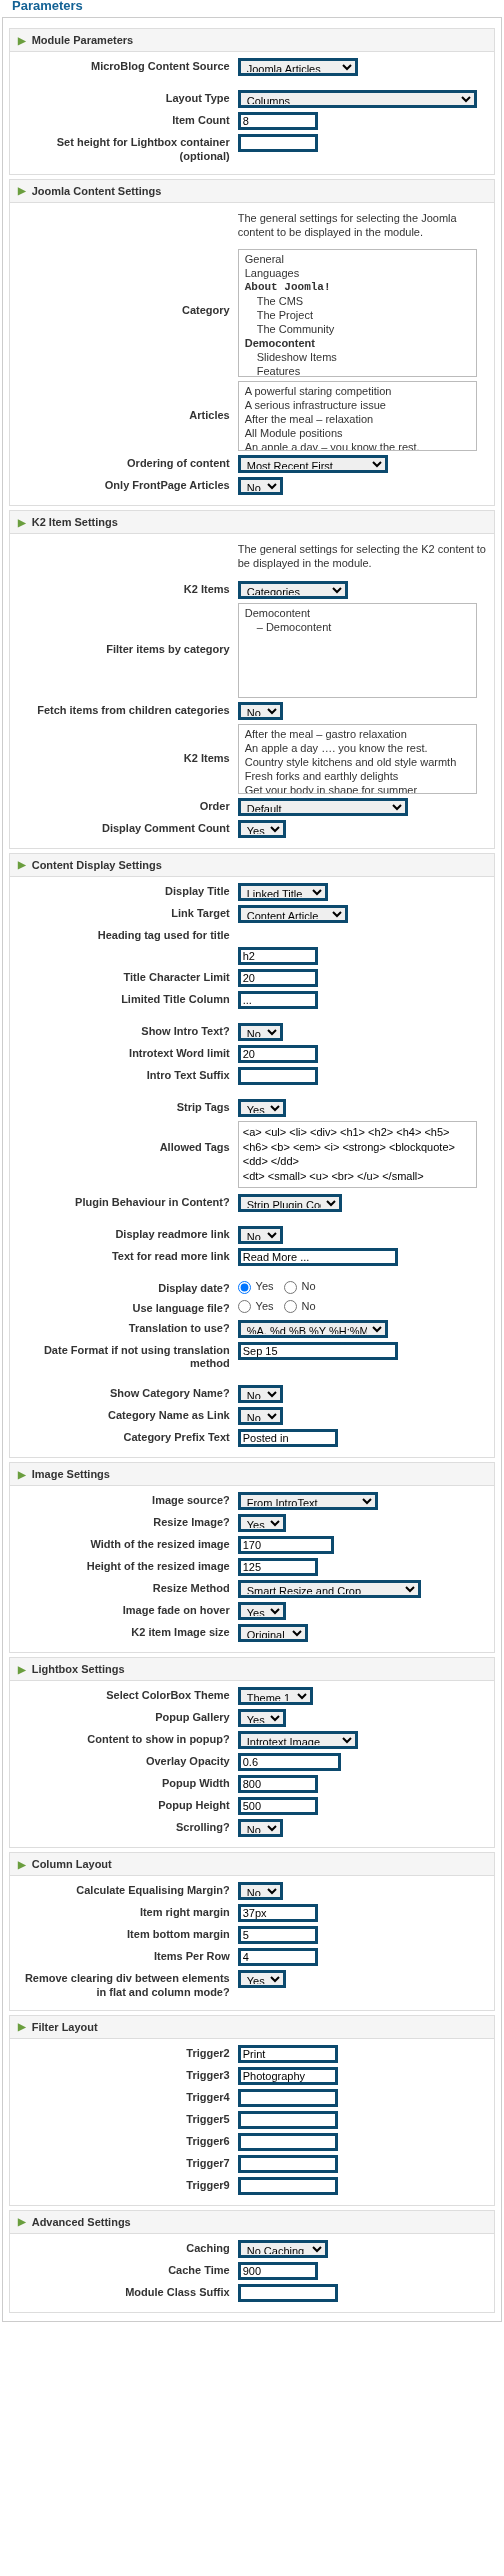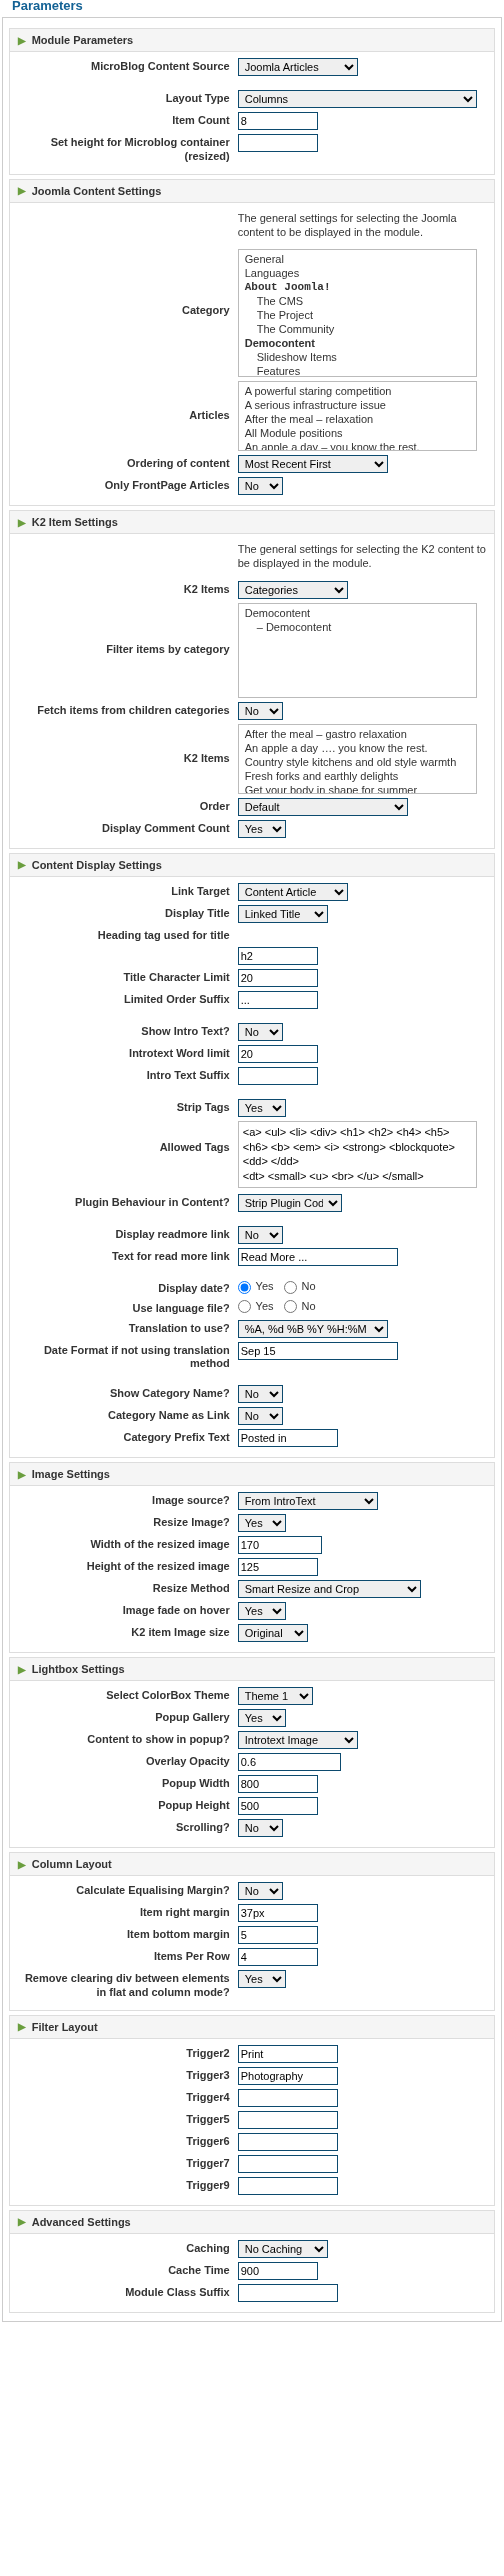--- a/index.html
+++ b/index.html
@@ -7,21 +7,21 @@
 .panel-title { color: #146295; font-weight: bold; font-size: 13px; padding: 2px 8px; margin-top: -8px; background: #fff; display: inline-block; margin-left: 4px; }
 .fieldset-wrap { position: relative; }
 .fieldset-border { border: 1px solid #ccc; margin: 2px; padding: 6px 4px 4px 4px; }
 .section { margin: 4px 2px; }
 .section-header { background: #f5f5f5; border: 1px solid #ddd; padding: 5px 8px; font-weight: bold; display: flex; align-items: center; cursor: pointer; }
 .section-header .tri { color: #6a9e3e; margin-right: 6px; font-size: 10px; }
 .section-body { border: 1px solid #ddd; border-top: none; padding: 6px 4px; }
 .row { display: flex; align-items: flex-start; margin-bottom: 4px; }
 .row .label { width: 47%; text-align: right; padding-right: 8px; font-weight: bold; padding-top: 2px; line-height: 1.25; }
 .row .field { width: 53%; }
-select, input[type=text] { font-family: Arial, Helvetica, sans-serif; font-size: 11px; border: 1px solid #0c4a6e; background: #fff; padding: 1px 2px; height: 18px; }
+select, input[type=text] { font-family: Arial, Helvetica, sans-serif; font-size: 11px; border: 3px solid #0c4a6e; background: #fff; padding: 1px 2px; height: 18px; }
 select { background: #efefef; }
 .listbox { border: 1px solid #bbb; background: #fff; font-size: 11px; width: 239px; overflow-y: auto; padding: 2px 0; }
 .listbox .opt { padding: 1px 6px; white-space: nowrap; }
 .listbox .indent1 { padding-left: 18px; }
 .desc { font-size: 11px; padding: 2px 0 6px 0; line-height: 1.3; }
 textarea { font-family: Arial, Helvetica, sans-serif; font-size: 11px; border: 1px solid #bbb; width: 239px; resize: none; padding: 3px 4px; line-height: 1.35; }
 .radio-group label { margin-right: 10px; }
 input[type=radio] { vertical-align: middle; margin-right: 2px; }
 </style>
 </head>
@@ -44,21 +44,21 @@
     <div style="height:10px"></div>
     <div class="row">
       <div class="label">Layout Type</div>
       <div class="field"><select style="width:239px"><option>Columns</option></select></div>
     </div>
     <div class="row">
       <div class="label">Item Count</div>
       <div class="field"><input type="text" style="width: 80px;" value="8"></div>
     </div>
     <div class="row">
-      <div class="label">Set height for Microblog container (resized)</div>
+      <div class="label">Set height for Lightbox container (optional)</div>
       <div class="field"><input type="text" style="width: 80px;" value=""></div>
     </div>
   </div>
 </div>
 
 <div class="section">
   <div class="section-header">
     <span class="tri">▶</span>
     <span>Joomla Content Settings</span>
   </div>
@@ -156,37 +156,37 @@
   </div>
 </div>
 
 <div class="section">
   <div class="section-header">
     <span class="tri">▶</span>
     <span>Content Display Settings</span>
   </div>
   <div class="section-body">
     <div class="row">
+            <div class="label">Display Title</div>
+            <div class="field"><select style="width:90px"><option>Linked Title</option></select></div>
+          </div>
+    <div class="row">
             <div class="label">Link Target</div>
             <div class="field"><select style="width:110px"><option>Content Article</option></select></div>
           </div>
     <div class="row">
-            <div class="label">Display Title</div>
-            <div class="field"><select style="width:90px"><option>Linked Title</option></select></div>
-          </div>
-    <div class="row">
             <div class="label">Heading tag used for title</div>
             <div class="field"><input type="text" style="width: 80px; margin-top: 20px;" value="h2"></div>
           </div>
     <div class="row">
             <div class="label">Title Character Limit</div>
             <div class="field"><input type="text" style="width: 80px;" value="20"></div>
           </div>
     <div class="row">
-            <div class="label">Limited Order Suffix</div>
+            <div class="label">Limited Title Column</div>
             <div class="field"><input type="text" style="width: 80px;" value="..."></div>
           </div>
     <div style="height:10px"></div>
     <div class="row">
             <div class="label">Show Intro Text?</div>
             <div class="field"><select style="width:45px"><option>No</option></select></div>
           </div>
     <div class="row">
             <div class="label">Introtext Word limit</div>
             <div class="field"><input type="text" style="width: 80px;" value="20"></div>
@@ -261,21 +261,21 @@
     <div class="row">
             <div class="label">Image source?</div>
             <div class="field"><select style="width:140px"><option>From IntroText</option></select></div>
           </div>
     <div class="row">
             <div class="label">Resize Image?</div>
             <div class="field"><select style="width:48px"><option>Yes</option></select></div>
           </div>
     <div class="row">
             <div class="label">Width of the resized image</div>
-            <div class="field"><input type="text" style="width: 84px;" value="170"></div>
+            <div class="field"><input type="text" style="width: 96px;" value="170"></div>
           </div>
     <div class="row">
             <div class="label">Height of the resized image</div>
             <div class="field"><input type="text" style="width: 80px;" value="125"></div>
           </div>
     <div class="row">
             <div class="label">Resize Method</div>
             <div class="field"><select style="width:183px"><option>Smart Resize and Crop</option></select></div>
           </div>
     <div class="row">

